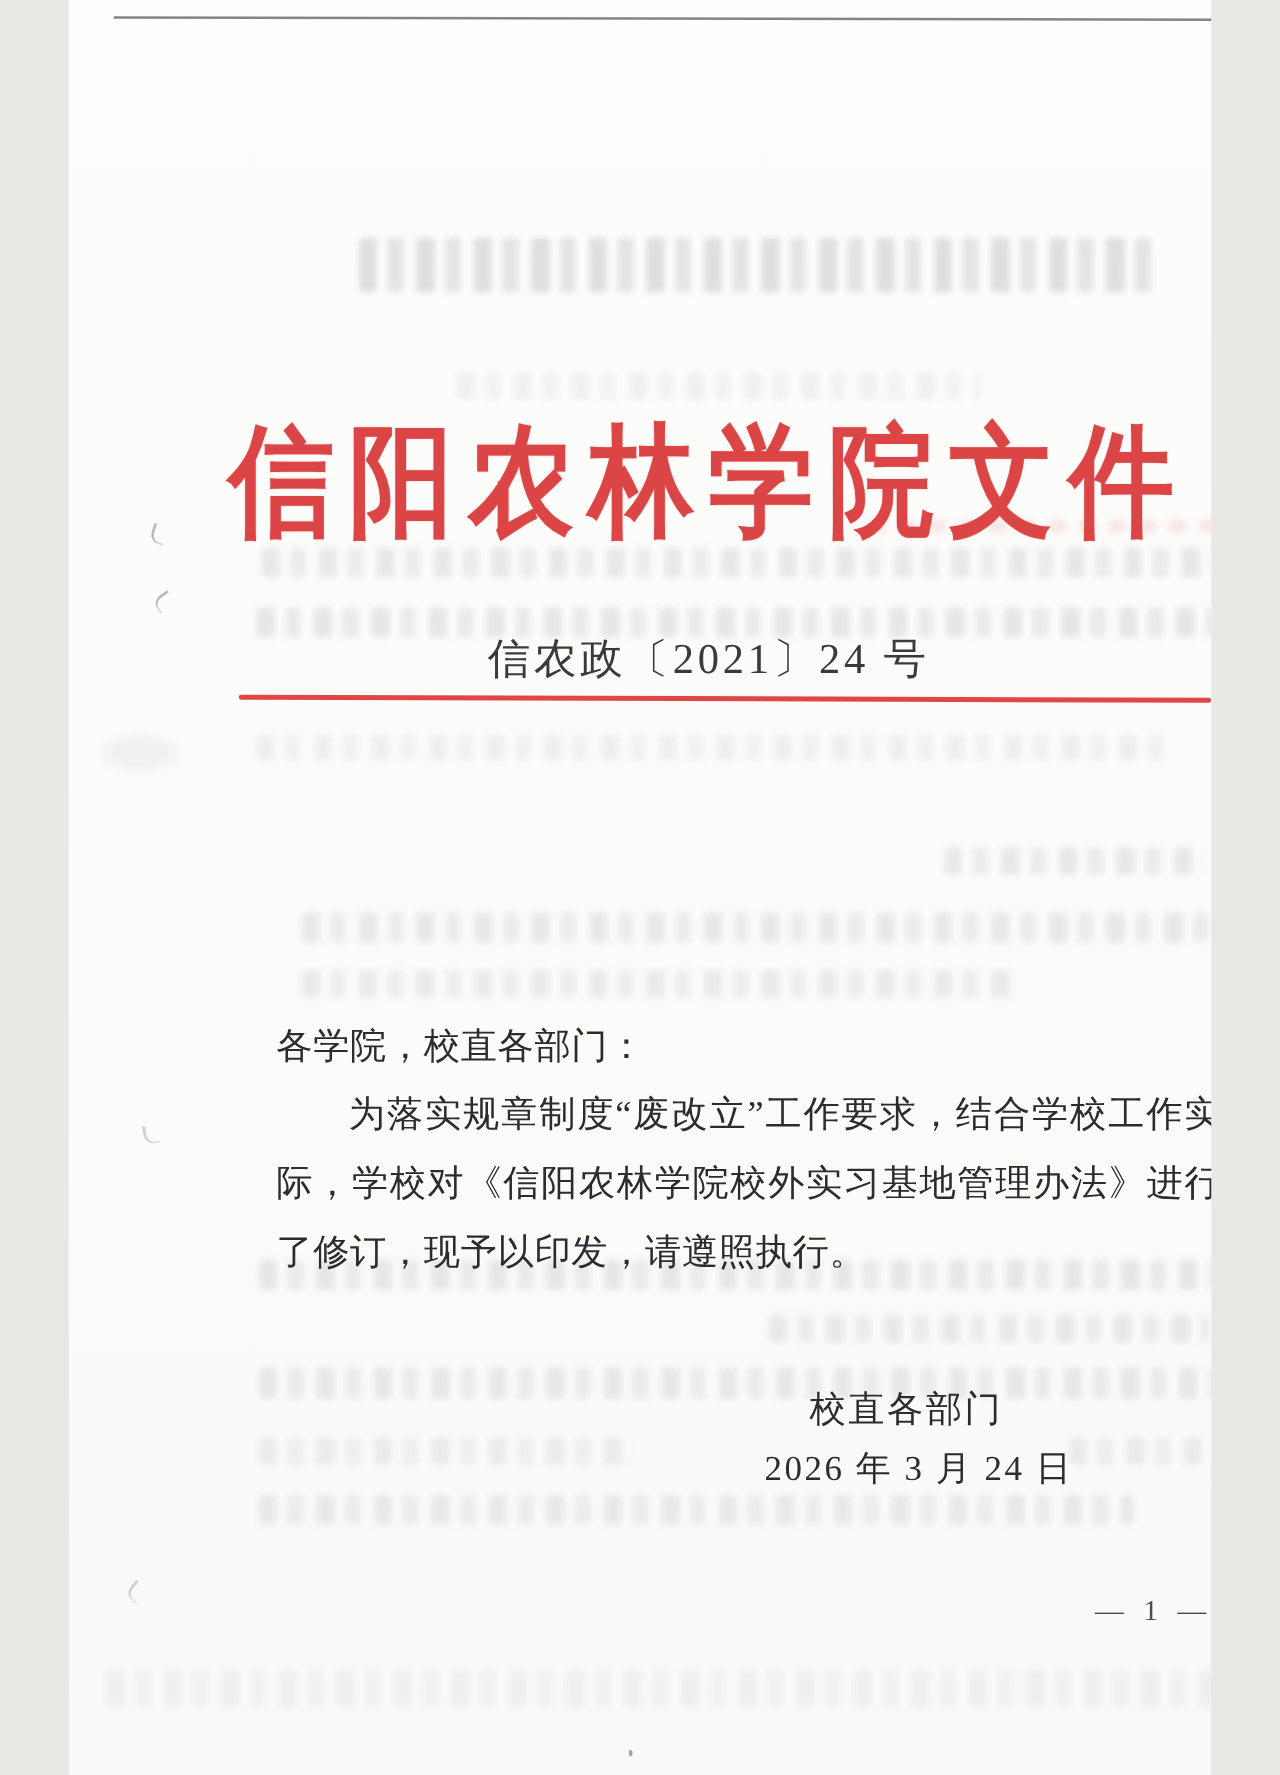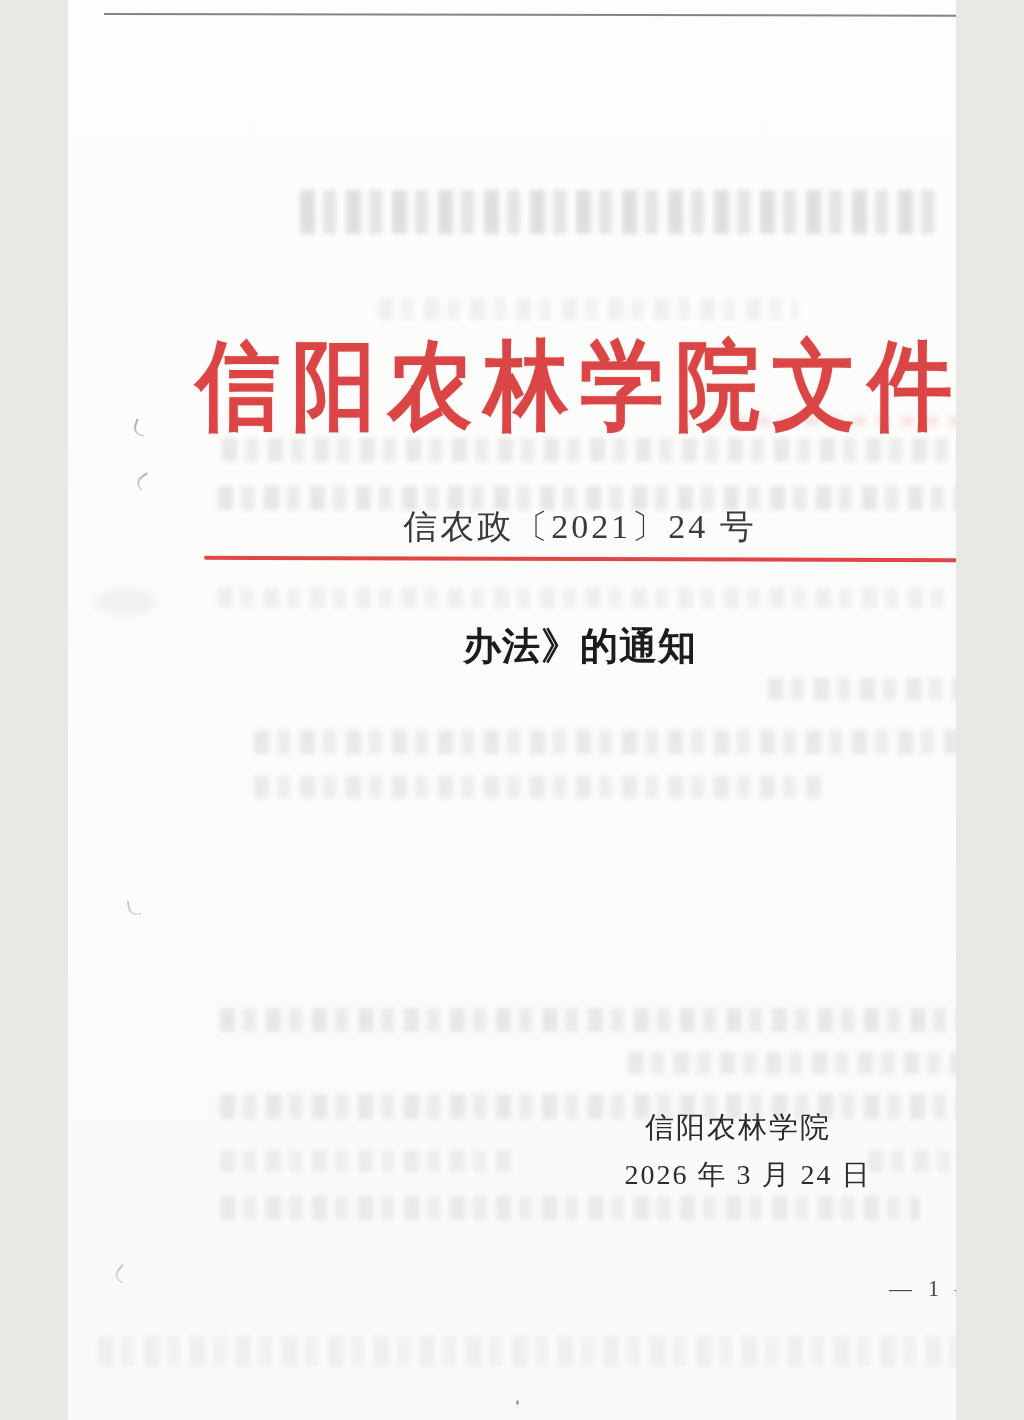--- a/index.html
+++ b/index.html
@@ -6,20 +6,21 @@
   body{
     background:#e9e8e5;
     font-family:"Liberation Serif","DejaVu Serif",serif;
   }
   .page{
     position:relative;
     width:888px;height:1420px;
     margin:0 auto;
     background:linear-gradient(180deg,#fdfdfc 0%,#fbfbf9 60%,#faf9f7 100%);
     overflow:hidden;
+    padding-left:26px;
   }
   
   .scan-line{
     position:absolute;top:14px;left:36px;width:992px;height:2px;
     background:#6f6f6f;opacity:.85;transform:rotate(.12deg);
   }
   
   .ghost{
     position:absolute;
     background:repeating-linear-gradient(90deg,
@@ -123,22 +124,25 @@
   <div class="artifact curve" style="top:1266px;left:48px;transform:rotate(40deg);opacity:.3;"></div>
   <div class="artifact dot" style="top:1400px;left:448px;"></div>
 
   <div class="red-header">信阳农林学院文件</div>
 
   <div class="doc-number">信农政〔2021〕24 号</div>
 
   <div class="red-rule"></div>
 
   <div class="notice-title">
-    <div>办法》的通知</div>
   </div>
 
+  <div class="body-block">
+    <div>各学院，校直各部门：</div>
+    <p>为落实规章制度“废改立”工作要求，结合学校工作实际，学校对《信阳农林学院校外实习基地管理办法》进行了修订，现予以印发，请遵照执行。</p>
+  </div>
 
-  <div class="signature">信阳农林学院</div>
+  <div class="signature">校直各部门</div>
   <div class="date">2026 年 3 月 24 日</div>
 
   <div class="page-number">— 1 —</div>
 
 </div>
 
 </body></html>

